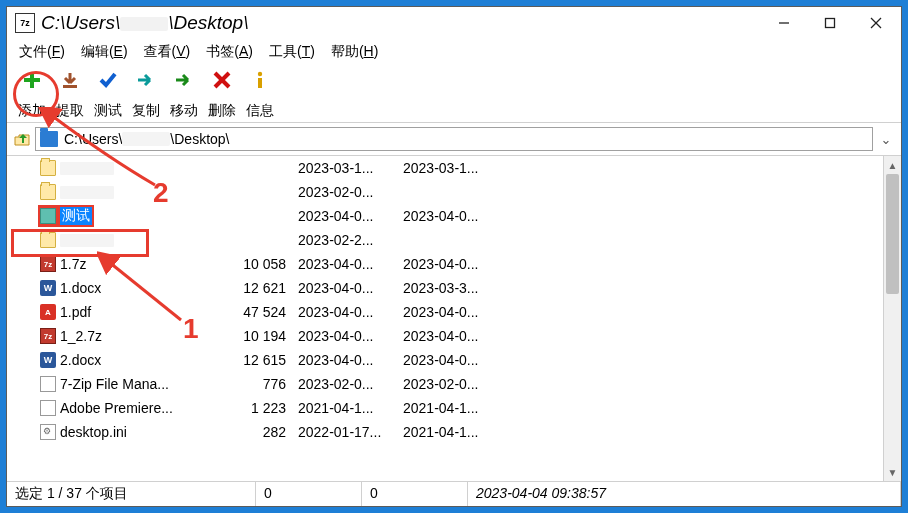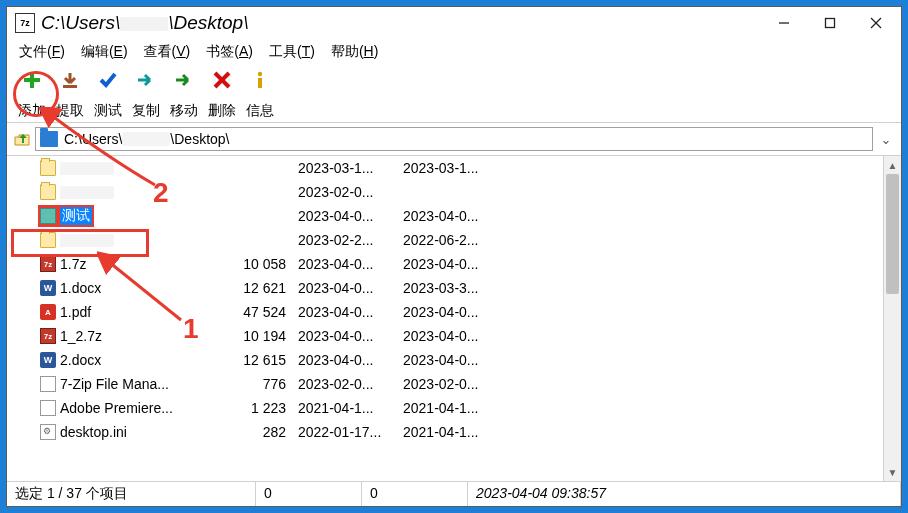--- a/index.html
+++ b/index.html
@@ -220,21 +220,20 @@
           </div>
           <div class="tr">
             <div class="td col-name">
               <div class="namecell">
                 <span class="ficon folder"></span>
                 <span class="name-obscured"></span>
               </div>
             </div>
             <div class="td col-size"></div>
             <div class="td col-mtime">2023-02-2...</div>
-            <div class="td col-ctime">2022-06-2...</div>
           </div>
           <div class="tr">
             <div class="td col-name">
               <div class="namecell">
                 <span class="ficon sevenz">7z</span>
                 <span>1.7z</span>
               </div>
             </div>
             <div class="td col-size">10 058</div>
             <div class="td col-mtime">2023-04-0...</div>

